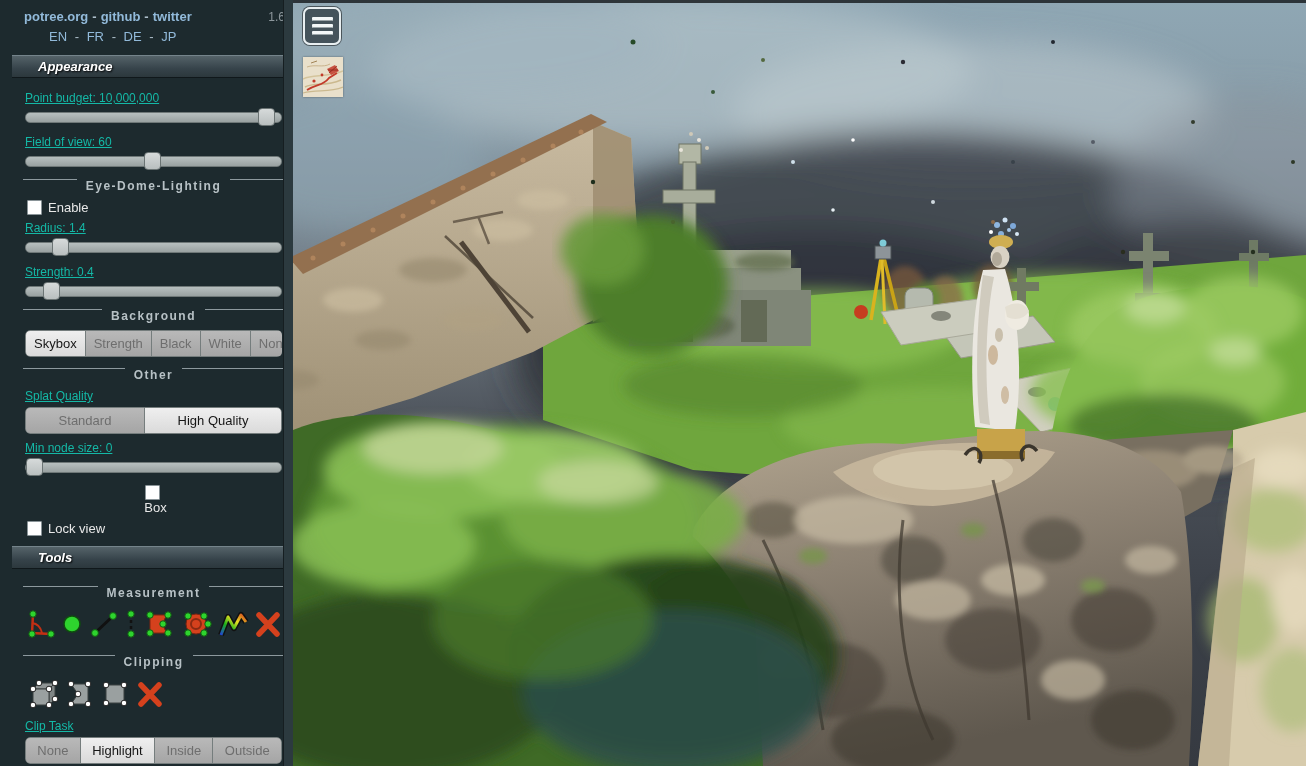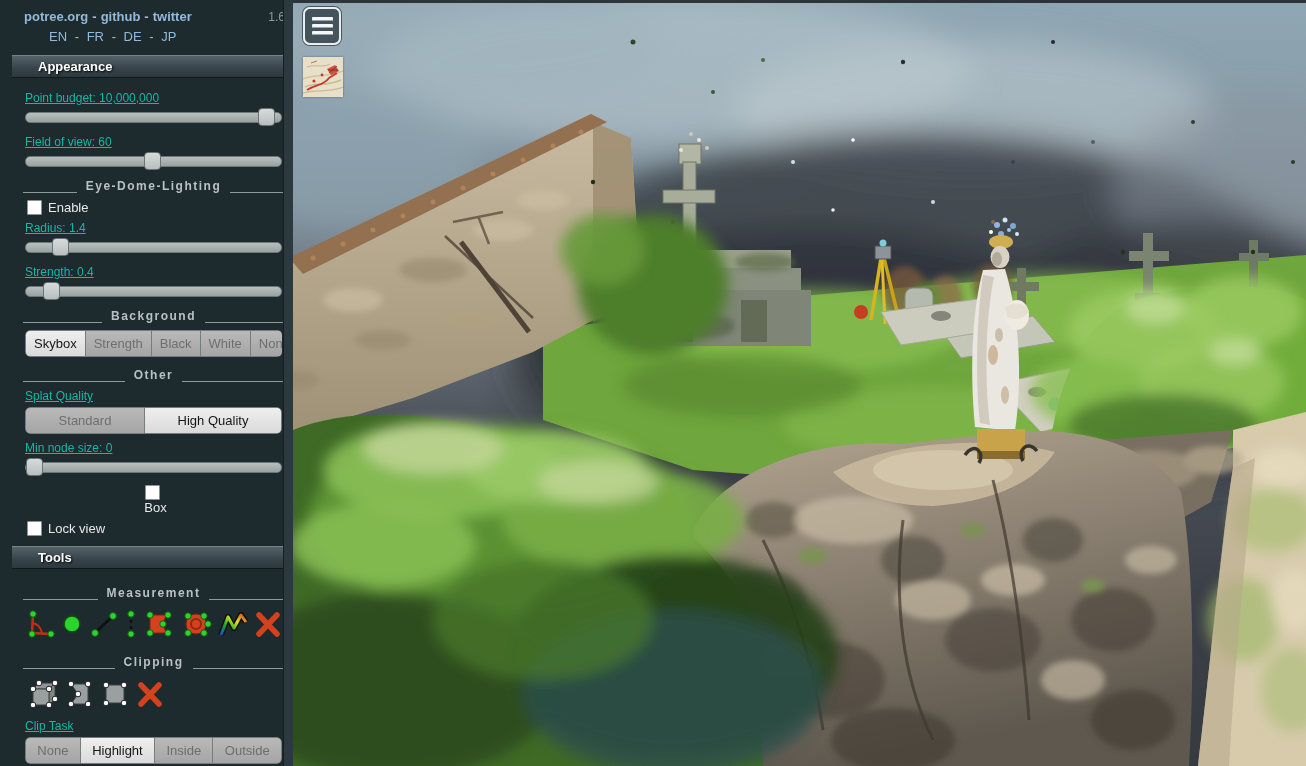--- a/index.html
+++ b/index.html
@@ -15,33 +15,33 @@
   .hdr-links a,.lang-row a{color:#92bada;text-decoration:none;cursor:pointer;}
   .hdr-sep{color:#aebfcb;margin:0 4px;font-weight:bold;}
   .hdr-version{margin-left:auto;color:#8d979c;font-weight:normal;font-size:12px;}
   .lang-row{padding:4px 10px 8px 37px;font-size:13px;}
   .lang-sep{color:#aebfcb;margin:0 4px;}
   .acc-header{
     height:21px;line-height:21px;margin-top:3px;
     background:linear-gradient(#556369,#36434a 60%,#2c383d);
     border-top:1px solid #75848b;border-bottom:1px solid #10181b;
     color:#fff;font-weight:bold;font-size:13px;padding-left:26px;
-    text-shadow:1px 1px 2px #000;cursor:pointer;
+    text-shadow:1px 1px 2px #000;cursor:pointer;font-style:italic;
   }
   .panel{padding:6px 11px 0 11px;}
   .ctl-label{font-size:12px;color:#14b8a6;margin:7px 0 4px 2px;text-decoration:underline;}
   
   .slider{position:relative;height:9px;margin:7px 2px 12px 2px;
     background:linear-gradient(#b7bfbf,#99a1a1);
     border:1px solid #6f7878;border-radius:5px;}
   .slider-handle{position:absolute;top:-5px;width:15px;height:16px;
     background:linear-gradient(#d6dada,#b9bfbf);
     border:1px solid #6b7474;border-radius:4px;cursor:pointer;}
   
-  .divider{display:flex;align-items:flex-end;margin:11px 0 7px 0;color:#b7c1c5;
+  .divider{display:flex;align-items:flex-start;margin:11px 0 7px 0;color:#b7c1c5;
     font-size:12px;font-weight:bold;letter-spacing:1.5px;}
   .divider::before,.divider::after{content:"";flex:1;height:1px;background:#8d999e;}
   .divider::before{margin-right:9px;}
   .divider::after{margin-left:9px;}
   
   .chk-row{display:flex;align-items:center;margin:6px 0 6px 4px;font-size:13px;}
   .chk{width:13px;height:13px;background:#fff;border:1px solid #8a9498;border-radius:1px;margin-right:6px;cursor:pointer;}
   
   .btnset{display:flex;border-radius:5px;overflow:hidden;margin:3px 2px 4px 2px;}
   .btn{flex:1 1 auto;padding:5px 8px;font-size:13px;text-align:center;cursor:pointer;

